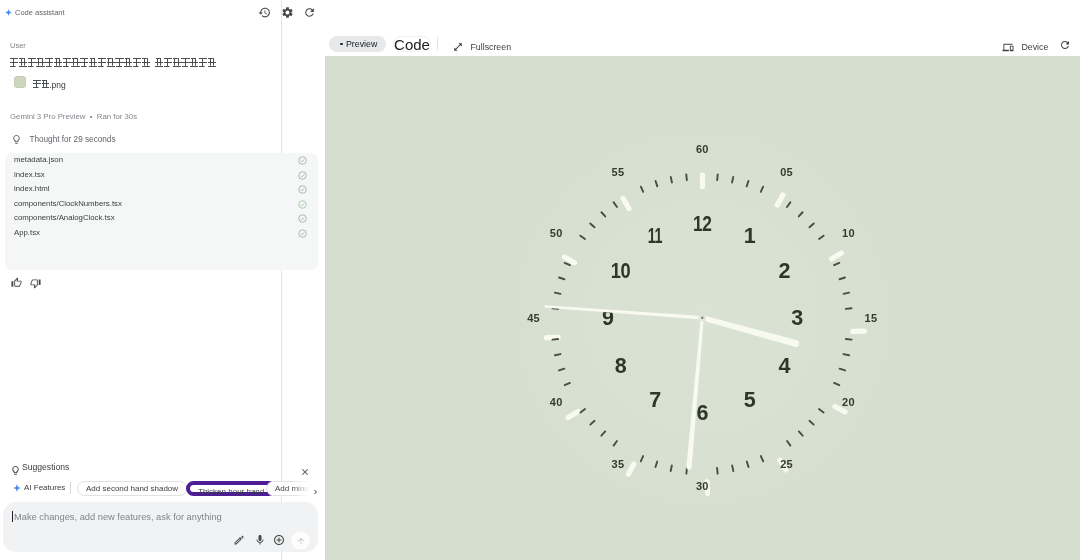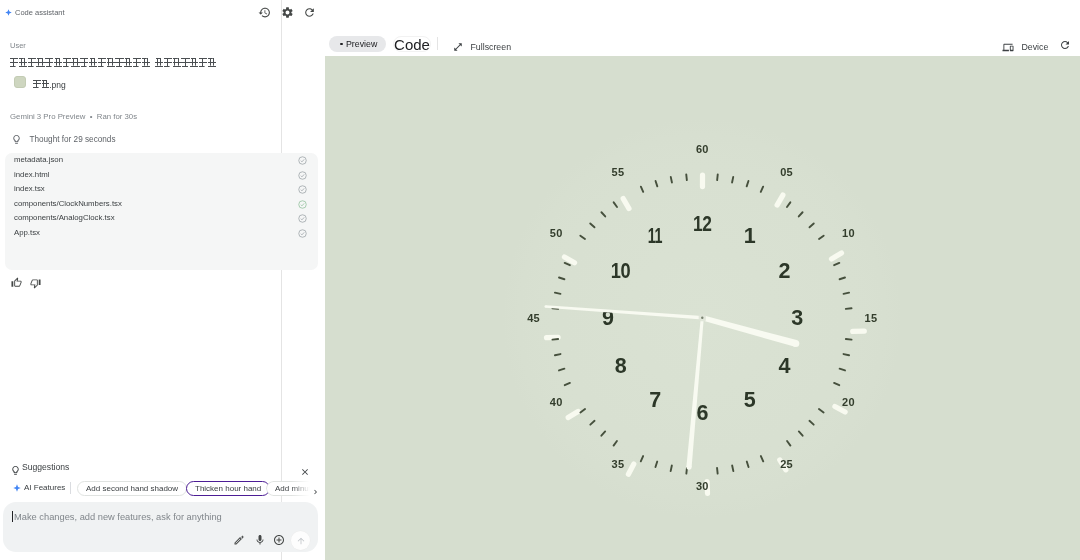--- a/index.html
+++ b/index.html
@@ -73,26 +73,26 @@
       </svg>
     <span style="font-size:8.2px;color:#5f6368;vertical-align:middle;margin-left:3px;">Thought for 29 seconds</span>
   </div>
 
   <div class="abs" style="left:5px;top:153px;width:313px;height:117px;background:#f5f6f6;border-radius:7px;font-size:7.8px;color:#3c4043;">
     <div style="height:14.6px;position:relative;line-height:14.6px;padding-left:9px;">metadata.json
 <svg style="position:absolute;right:11px;top:3px;" width="9" height="9" viewBox="0 0 24 24" fill="none" stroke="#9aa0a6" stroke-width="2">
           <circle cx="12" cy="12" r="10"></circle>
           <path d="M7.5 12.5 l3 3 L16.5 9"></path>
         </svg></div>
+<div style="height:14.6px;position:relative;line-height:14.6px;padding-left:9px;">index.tsx
+<svg style="position:absolute;right:11px;top:3px;" width="9" height="9" viewBox="0 0 24 24" fill="none" stroke="#9aa0a6" stroke-width="2">
+          <circle cx="12" cy="12" r="10"></circle>
+          <path d="M7.5 12.5 l3 3 L16.5 9"></path>
+        </svg></div>
 <div style="height:14.6px;position:relative;line-height:14.6px;padding-left:9px;">index.html
-<svg style="position:absolute;right:11px;top:3px;" width="9" height="9" viewBox="0 0 24 24" fill="none" stroke="#9aa0a6" stroke-width="2">
-          <circle cx="12" cy="12" r="10"></circle>
-          <path d="M7.5 12.5 l3 3 L16.5 9"></path>
-        </svg></div>
-<div style="height:14.6px;position:relative;line-height:14.6px;padding-left:9px;">index.tsx
 <svg style="position:absolute;right:11px;top:3px;" width="9" height="9" viewBox="0 0 24 24" fill="none" stroke="#9aa0a6" stroke-width="2">
           <circle cx="12" cy="12" r="10"></circle>
           <path d="M7.5 12.5 l3 3 L16.5 9"></path>
         </svg></div>
 <div style="height:14.6px;position:relative;line-height:14.6px;padding-left:9px;">components/ClockNumbers.tsx
 <svg style="position:absolute;right:11px;top:3px;" width="9" height="9" viewBox="0 0 24 24" fill="none" stroke="#8fbf9a" stroke-width="2">
           <circle cx="12" cy="12" r="10"></circle>
           <path d="M7.5 12.5 l3 3 L16.5 9"></path>
         </svg></div>
 <div style="height:14.6px;position:relative;line-height:14.6px;padding-left:9px;">components/AnalogClock.tsx
@@ -136,21 +136,21 @@
   <div class="abs" style="left:8px;top:481px;height:14.5px;border-radius:8px;padding:0 7px 0 5px;line-height:14px;font-size:8px;color:#3c4043;white-space:nowrap;">
     <svg class="ic" width="8" height="8" viewBox="0 0 13 13" style="margin-right:3px;">
         <path d="M6.5 0.5 L8.2 4.8 L12.5 6.5 L8.2 8.2 L6.5 12.5 L4.8 8.2 L0.5 6.5 L4.8 4.8 Z" fill="#4285f4"></path>
       </svg><span style="vertical-align:middle;">AI Features</span>
   </div>
 
   <div class="abs" style="left:70px;top:482px;width:1px;height:12px;background:#dadce0;"></div>
 
   <div class="abs" style="left:77px;top:481px;height:14.5px;border:1px solid #e0e3e1;border-radius:8px;padding:0 8px;line-height:13px;font-size:8px;color:#3c4043;background:#fff;white-space:nowrap;">Add second hand shadow</div>
 
-  <div class="abs" style="left:186px;top:481px;height:14.5px;border:1px solid #4c1d95;border-radius:8px;padding:0 8px;line-height:13px;font-size:8px;color:#3c4043;background:#fff;white-space:nowrap;">Thicken hour hand</div>
+  <div class="abs" style="left:186px;top:481px;height:14.5px;border:4px solid #4c1d95;border-radius:8px;padding:0 8px;line-height:13px;font-size:8px;color:#3c4043;background:#fff;white-space:nowrap;">Thicken hour hand</div>
 
   <div class="abs" style="left:266px;top:481px;height:14.5px;border:1px solid #e0e3e1;border-radius:8px 0 0 8px;border-right:none;padding:0 8px;line-height:13px;font-size:8px;color:#3c4043;background:#fff;white-space:nowrap;width:46px;overflow:hidden;-webkit-mask-image:linear-gradient(90deg,#000 55%,transparent 95%);">Add minut</div>
 
   <div class="abs" style="left:311px;top:483px;">
     <svg width="9" height="10" viewBox="0 0 24 24" fill="#3c4043">
         <path d="M10 6L8.59 7.41 13.17 12l-4.58 4.59L10 18l6-6z"></path>
       </svg>
   </div>
 
   <div class="abs" style="left:3px;top:502px;width:315px;height:50px;background:#f0f2f3;border-radius:13px;"></div>

